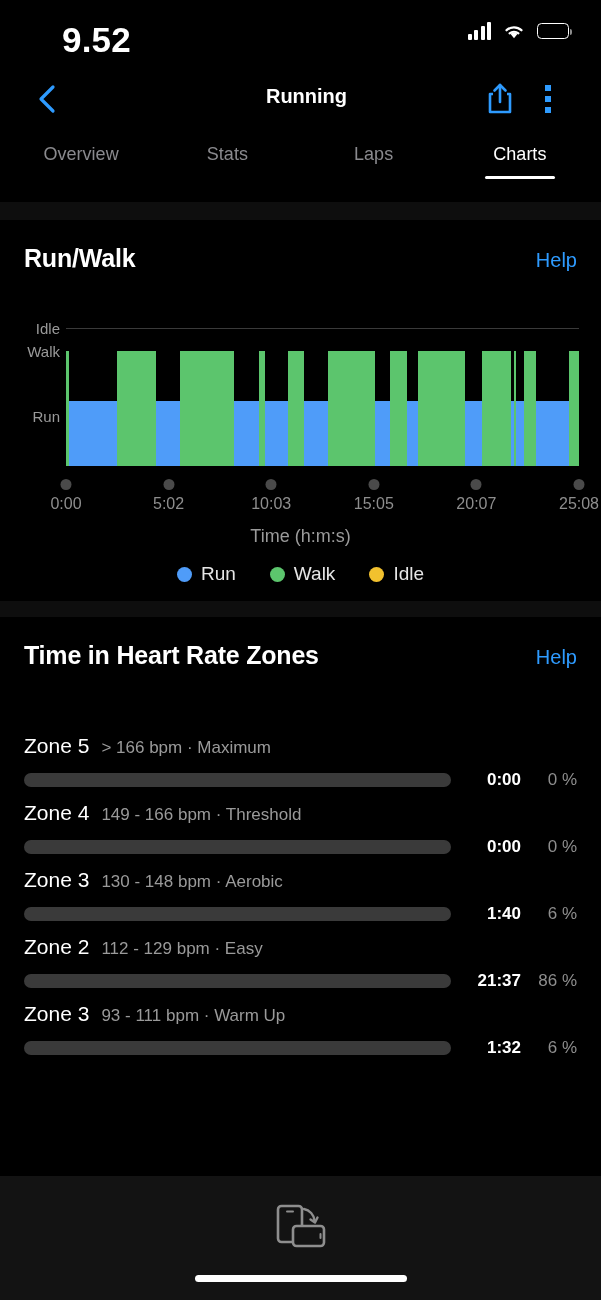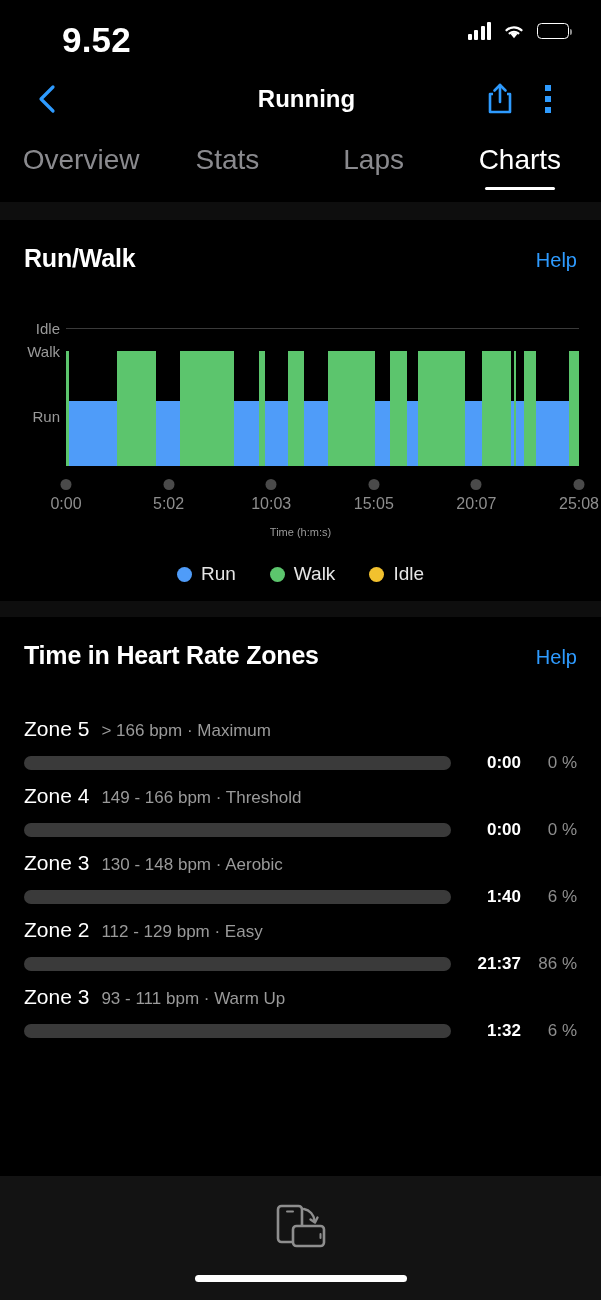--- a/index.html
+++ b/index.html
@@ -40,38 +40,38 @@
   .batt-fill{ height:100%; background:#fff; border-radius:2.4px; }
 
   
   .navbar { height:62px; position:relative; }
   .nav-back {
     position:absolute; left:30px; top:14px; width:34px; height:34px;
     display:flex; align-items:center; justify-content:center; cursor:pointer;
   }
   .nav-title {
     position:absolute; left:0; right:0; top:17px; text-align:center;
-    color:#fff; font-size:24px; font-weight:700;padding-left:12px;
+    color:#fff; font-size:20px; font-weight:700;padding-left:12px;
   }
   .nav-share { position:absolute; right:86px; top:14px; cursor:pointer; }
   .nav-more {
     position:absolute; right:43px; top:15px; width:20px; height:32px;
     display:flex; flex-direction:column; align-items:center; justify-content:space-between;
     cursor:pointer; padding:2px 0;
   }
   .nav-more i { display:block; width:6px; height:6px; background:#2e9bff; }
 
   
   .tabs {
     height:72px; display:flex; align-items:flex-start;
     padding:0 8px; position:relative;
   }
   .tab {
     flex:1; text-align:center; position:relative;
-    color:#8a8a8e; font-size:28px; padding-top:14px; cursor:pointer;
+    color:#8a8a8e; font-size:18px; padding-top:14px; cursor:pointer;
     white-space:nowrap;
   }
   .tab.active { color:#fff; font-weight:400; }
   .tab.active .tab-underline {
     position:absolute; left:50%; transform:translateX(-50%);
     bottom:-14px; width:70px; height:3px; background:#fff; border-radius:2px;
   }
 
   
   .gap { background:#0e0e0e; }
@@ -109,21 +109,21 @@
     position:absolute; width:11px; height:11px; border-radius:50%;
     background:#4a4a4a; transform:translateX(-50%);
   }
   .axis-ticks { position:absolute; left:66px; right:22px; top:204px; height:22px; }
   .axis-tick {
     position:absolute; color:#8e8e8e; font-size:16px; transform:translateX(-50%);
     white-space:nowrap;
   }
   .axis-title {
     position:absolute; left:0; right:0; top:235px; text-align:center;
-    color:#9a9a9a; font-size:11px;
+    color:#9a9a9a; font-size:18px;
   }
   .legend {
     position:absolute; left:0; right:0; top:272px;
     display:flex; justify-content:center; gap:34px; align-items:center;
   }
   .legend-item { display:flex; align-items:center; gap:9px; }
   .legend-dot { width:15px; height:15px; border-radius:50%; }
   .legend-label { color:#e6e6e6; font-size:19px; }
 
   
@@ -291,21 +291,21 @@
   </div>
 
   <div class="gap" style="height:16px"></div>
 
   <div class="card">
     <div class="card-head">
       <div class="card-title">Time in Heart Rate Zones</div>
       <div class="card-help">Help</div>
     </div>
 
-    <div class="zones" id="zones" style="margin-top:47px">
+    <div class="zones" id="zones" style="margin-top:64px">
         <div class="zone-row">
           <div class="zone-head">
             <span class="zone-name">Zone 5</span>
             <span class="zone-desc">&gt; 166 bpm · Maximum</span>
           </div>
           <div class="zone-bar-line">
             <span class="zone-track"><span class="zone-fill" style="width: 0%; background: rgb(208, 208, 208);"></span></span>
             <span class="zone-time">0:00</span>
             <span class="zone-pct">0 %</span>
           </div>

